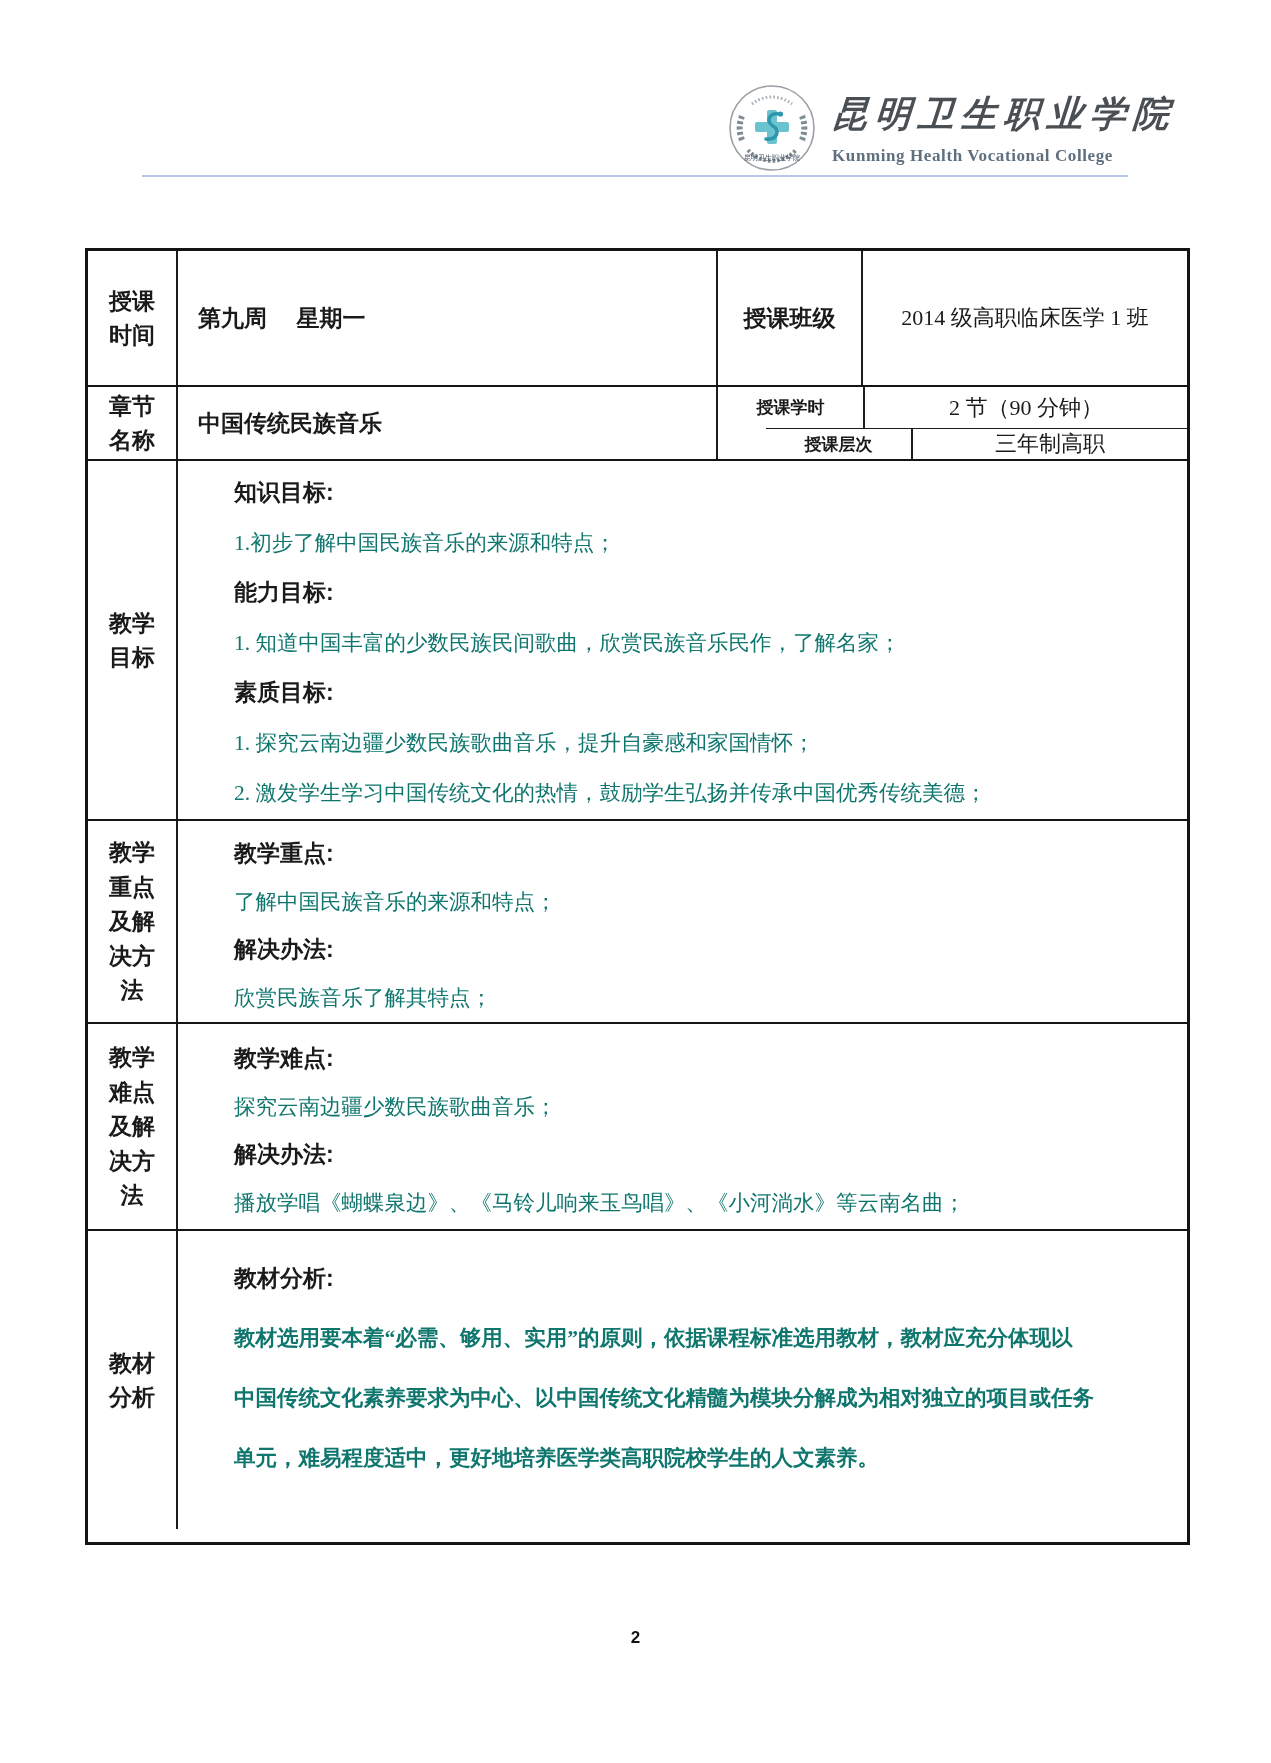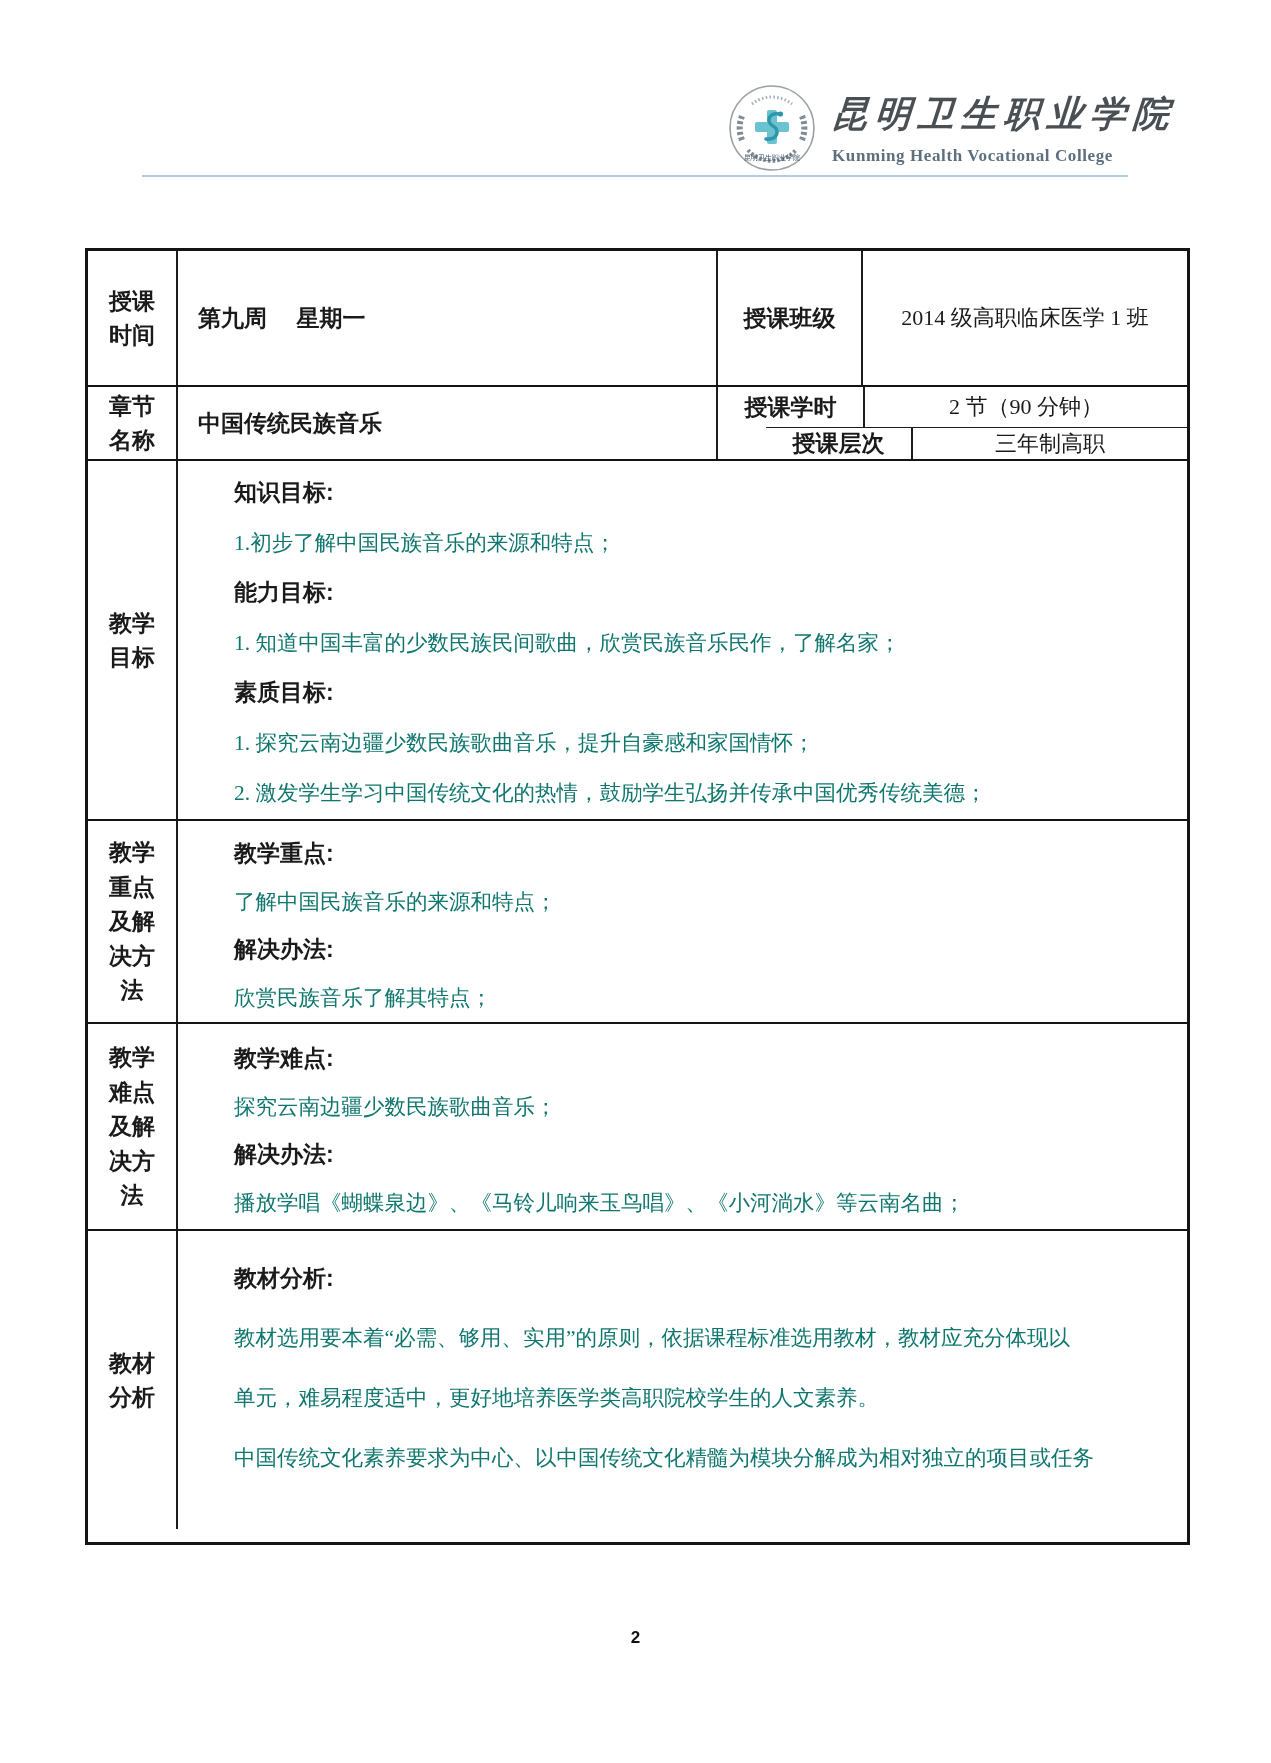--- a/index.html
+++ b/index.html
@@ -50,40 +50,40 @@
   }
   .val-right {
     flex:1; display:flex; align-items:center; justify-content:center;
     font-family:"Liberation Serif", serif; font-size:22px;
   }
   .right-stack { flex:1; display:flex; flex-direction:column; border-left:2px solid #1c1c1c; }
   .subrow { display:flex; flex:50 1 0; }
   .subrow + .subrow { border-top:1.5px solid #1c1c1c; flex:35 1 0;margin-left:48px; }
   .sub-head {
     flex:0 0 145px; display:flex; align-items:center; justify-content:center;
-    font-weight:600; font-size:23px;
+    font-weight:600; font-size:17px;
   }
   .sub-val {
     flex:1; border-left:2px solid #1c1c1c; display:flex; align-items:center;
     justify-content:center; font-family:"Liberation Serif", serif; font-size:22px;
   }
 
   .content-cell { flex:1; padding:6px 24px 0 24px; }
   .ln { display:flex; align-items:center;margin-left:32px; }
   .ln-heading { font-weight:700; font-size:23px; font-family:"Liberation Sans", sans-serif; }
   .ln-body { font-weight:400; font-size:21.5px; font-family:"Liberation Serif", serif; color:#0f766e; }
 
   .sec-goals .ln { height:50px; }
   .sec-keys .ln { height:48px; }
   .sec-keys { padding-top:8px; }
   .sec-diff .ln { height:48px; }
   .sec-diff { padding-top:10px; }
   .sec-mat { padding-top:18px; }
   .sec-mat .ln-heading { height:58px; display:flex; align-items:center; }
-  .sec-mat .ln-body { height:60px; display:flex; align-items:center; }
+  .sec-mat .ln-body { height:60px; display:flex; align-items:center;font-weight:bold; }
 
   .page-number { position:absolute; top:1628px; left:0; width:100%; text-align:center;
     font-weight:700; font-size:17px; color:#111; }
 </style>
 </head>
 <body>
 
 <div class="page">
 
   <div class="logo-block">
@@ -173,22 +173,22 @@
         <div class="ln ln-body">播放学唱《蝴蝶泉边》、《马铃儿响来玉鸟唱》、《小河淌水》等云南名曲；</div>
       </div>
     </div>
 
     <div class="row r6">
       <div class="cell label-cell">教材
 分析</div>
       <div class="cell content-cell sec-mat">
         <div class="ln ln-heading">教材分析:</div>
         <div class="ln ln-body">教材选用要本着“必需、够用、实用”的原则，依据课程标准选用教材，教材应充分体现以</div>
+        <div class="ln ln-body">中国传统文化素养要求为中心、以中国传统文化精髓为模块分解成为相对独立的项目或任务</div>
         <div class="ln ln-body">单元，难易程度适中，更好地培养医学类高职院校学生的人文素养。</div>
-        <div class="ln ln-body">中国传统文化素养要求为中心、以中国传统文化精髓为模块分解成为相对独立的项目或任务</div>
       </div>
     </div>
 
   </div>
 
   <div class="page-number">2</div>
 
 </div>
 
 </body></html>

